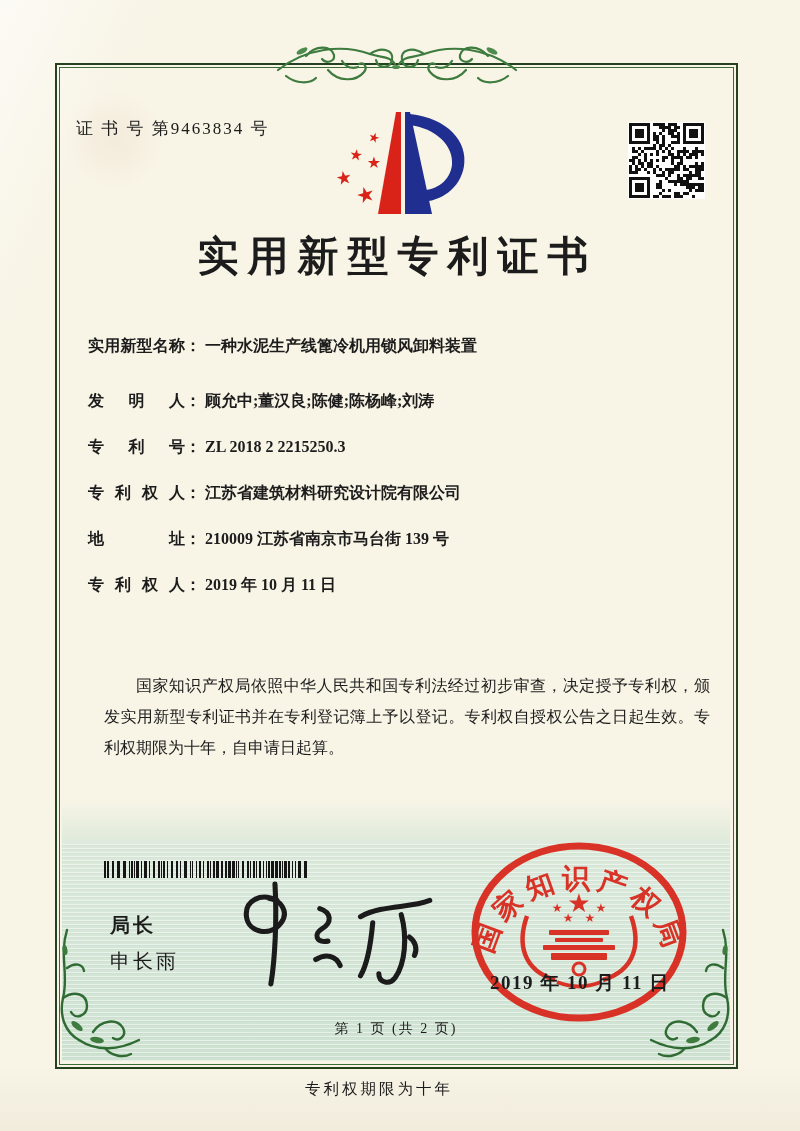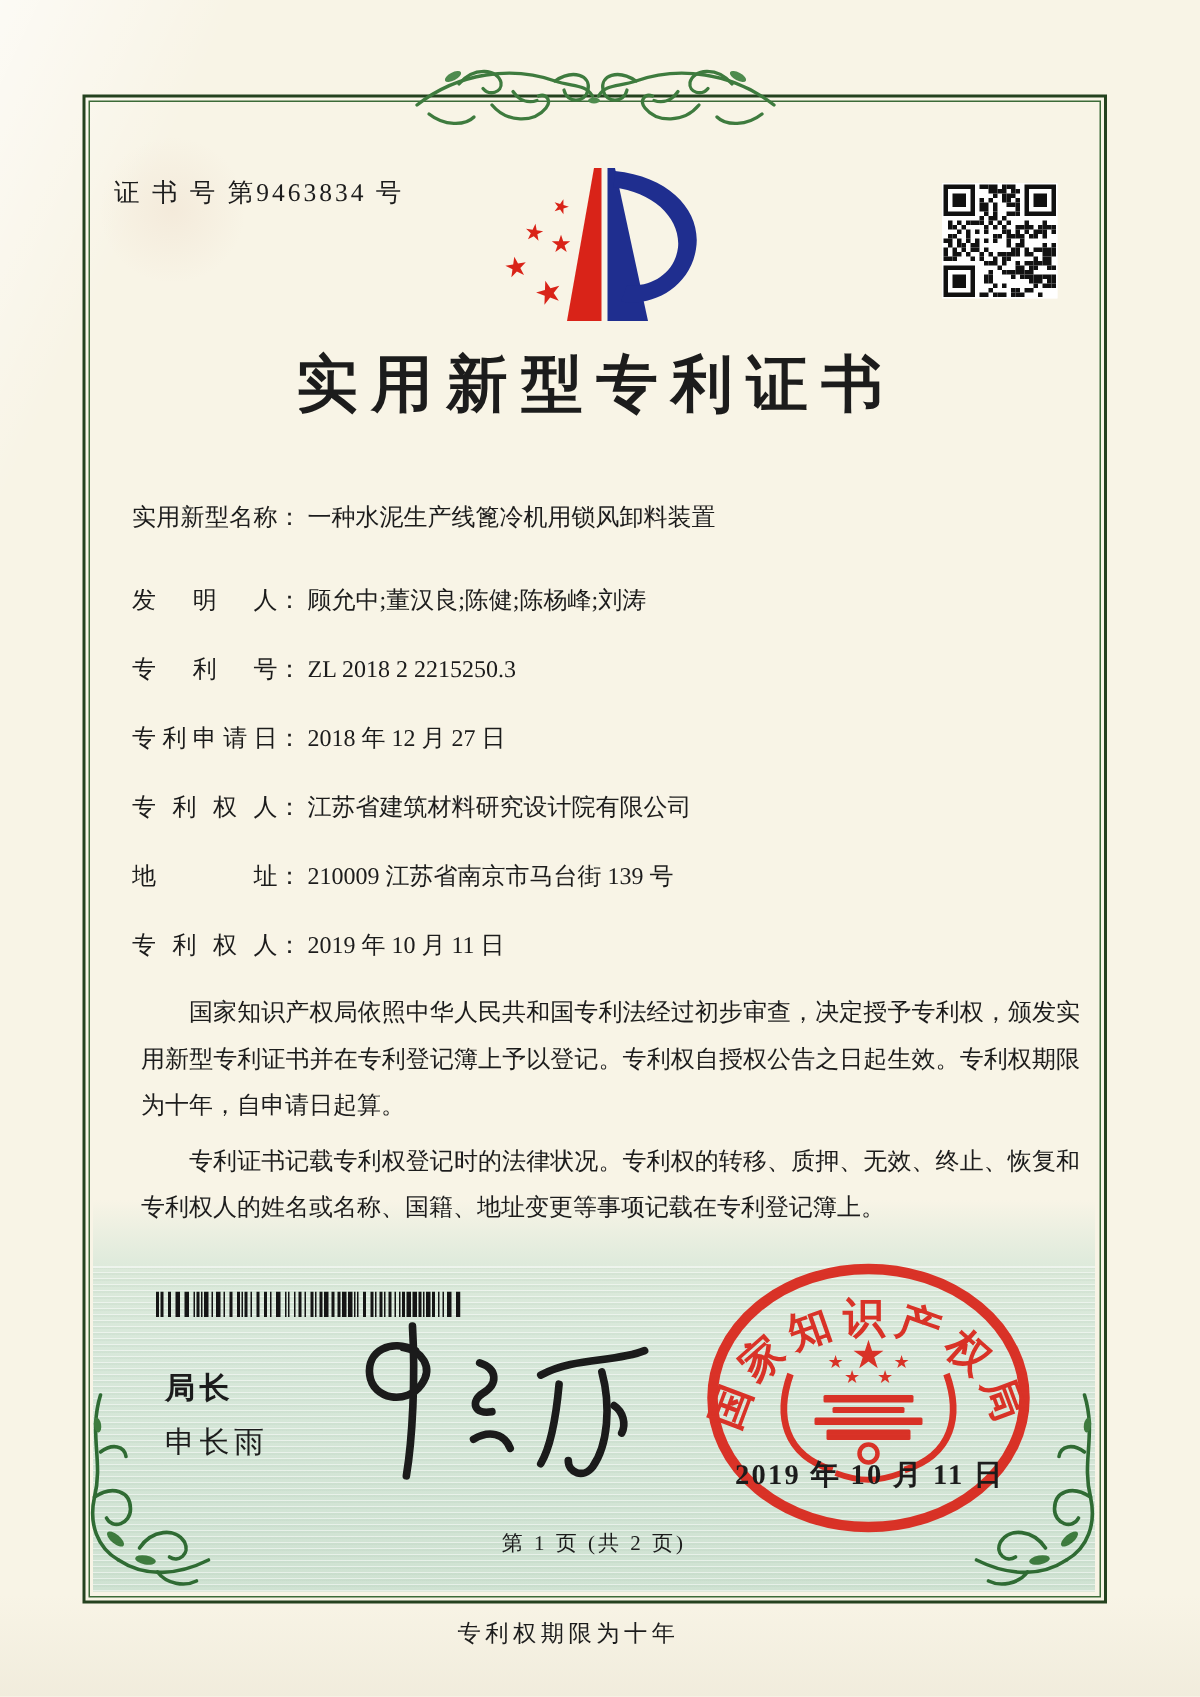--- a/index.html
+++ b/index.html
@@ -27,29 +27,29 @@
   .band-lines{position:absolute;left:0;right:0;top:44px;bottom:0;opacity:.55;
     background:repeating-linear-gradient(180deg, rgba(255,255,255,.9) 0 1px, rgba(120,160,130,.12) 1px 2px, rgba(0,0,0,0) 2px 4px);}
   
   .cert-no{position:absolute;left:76px;top:117px;font-size:17px;letter-spacing:2px;z-index:3;font-family:Liberation Serif, serif;}
   .logo{position:absolute;left:330px;top:108px;width:140px;height:112px;z-index:3;}
   .qr{position:absolute;left:628px;top:122px;width:77px;height:77px;background:#fff;z-index:3;}
   .title{position:absolute;left:55px;top:229px;width:658px;text-align:center;
     font-size:41px;font-weight:bold;letter-spacing:9px;padding-left:27px;box-sizing:border-box;z-index:3;}
   
   .fields{position:absolute;left:88px;top:333px;width:640px;font-size:16px;z-index:3;}
-  .row{line-height:26px;margin-bottom:20px;position:relative;white-space:nowrap;}
+  .row{line-height:26px;margin-bottom:20px;position:relative;white-space:nowrap;font-weight:bold;}
   .row.first{margin-bottom:29px;}
   .lbl{display:inline-block;width:97px;text-align:justify;text-align-last:justify;}
   .colon{display:inline-block;margin-right:4px;}
   .pair2{position:absolute;left:312px;top:0;}
   
   .paras{position:absolute;left:88px;top:654px;width:638px;font-size:16px;line-height:31px;
     text-align:justify;z-index:3;}
-  .paras p{margin:6px;text-indent:2em;}
+  .paras p{margin:16px;text-indent:2em;}
   
   .barcode{position:absolute;left:42px;top:61px;width:203px;height:17px;z-index:3;}
   .signer-title{position:absolute;left:48px;top:112px;font-size:20px;font-weight:bold;
     font-family:"Liberation Sans","DejaVu Sans",sans-serif;letter-spacing:3px;z-index:3;}
   .signer-name{position:absolute;left:48px;top:148px;font-size:20px;font-weight:normal;
     font-family:"Liberation Sans","DejaVu Sans",sans-serif;letter-spacing:3px;z-index:3;}
   .signature{position:absolute;left:165px;top:78px;width:210px;height:112px;z-index:3;}
   .seal{position:absolute;left:405px;top:42px;width:224px;height:180px;z-index:2;}
   .seal-date{position:absolute;left:428px;top:170px;font-size:19px;font-weight:bold;
     letter-spacing:1.5px;z-index:4;}
@@ -379,36 +379,32 @@
     <div class="row first">
       <span class="lbl">实用新型名称</span><span class="colon">：</span><span class="val">一种水泥生产线篦冷机用锁风卸料装置</span>
     </div>
     <div class="row">
       <span class="lbl">发明人</span><span class="colon">：</span><span class="val">顾允中;董汉良;陈健;陈杨峰;刘涛</span>
     </div>
     <div class="row">
       <span class="lbl">专利号</span><span class="colon">：</span><span class="val">ZL 2018 2 2215250.3</span>
     </div>
     <div class="row">
-      <span class="lbl">专利申请日</span><span class="colon">：</span><span class="val">2018 年 12 月 27 日</span>
-    </div>
-    <div class="row">
       <span class="lbl">专利权人</span><span class="colon">：</span><span class="val">江苏省建筑材料研究设计院有限公司</span>
     </div>
     <div class="row">
       <span class="lbl">地址</span><span class="colon">：</span><span class="val">210009 江苏省南京市马台街 139 号</span>
     </div>
     <div class="row">
       <span class="lbl">专利权人</span><span class="colon">：</span><span class="val">2019 年 10 月 11 日</span>
     </div>
   </div>
 
   <div class="paras">
     <p>国家知识产权局依照中华人民共和国专利法经过初步审查，决定授予专利权，颁发实用新型专利证书并在专利登记簿上予以登记。专利权自授权公告之日起生效。专利权期限为十年，自申请日起算。</p>
-    <p>专利证书记载专利权登记时的法律状况。专利权的转移、质押、无效、终止、恢复和专利权人的姓名或名称、国籍、地址变更等事项记载在专利登记簿上。</p>
   </div>
 
   <div class="band">
     <div class="band-lines"></div>
 
     <svg class="barcode" id="barcode-svg" viewBox="0 0 203 17" preserveAspectRatio="none">
       <g id="barcode-bars" fill="#151515">
           <rect x="0" y="0" width="2" height="17"></rect>
           <rect x="3" y="0" width="2" height="17"></rect>
           <rect x="8" y="0" width="2" height="17"></rect>

